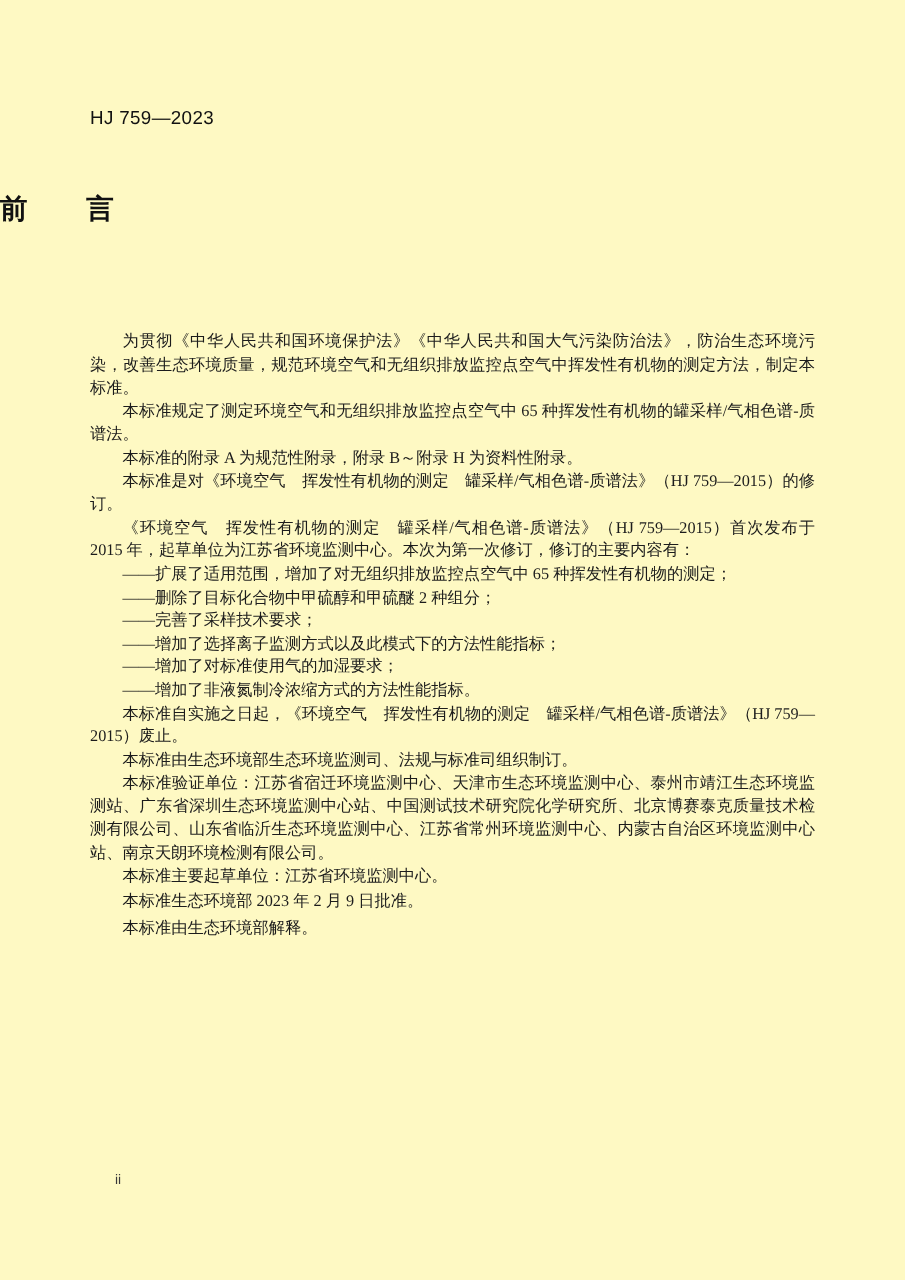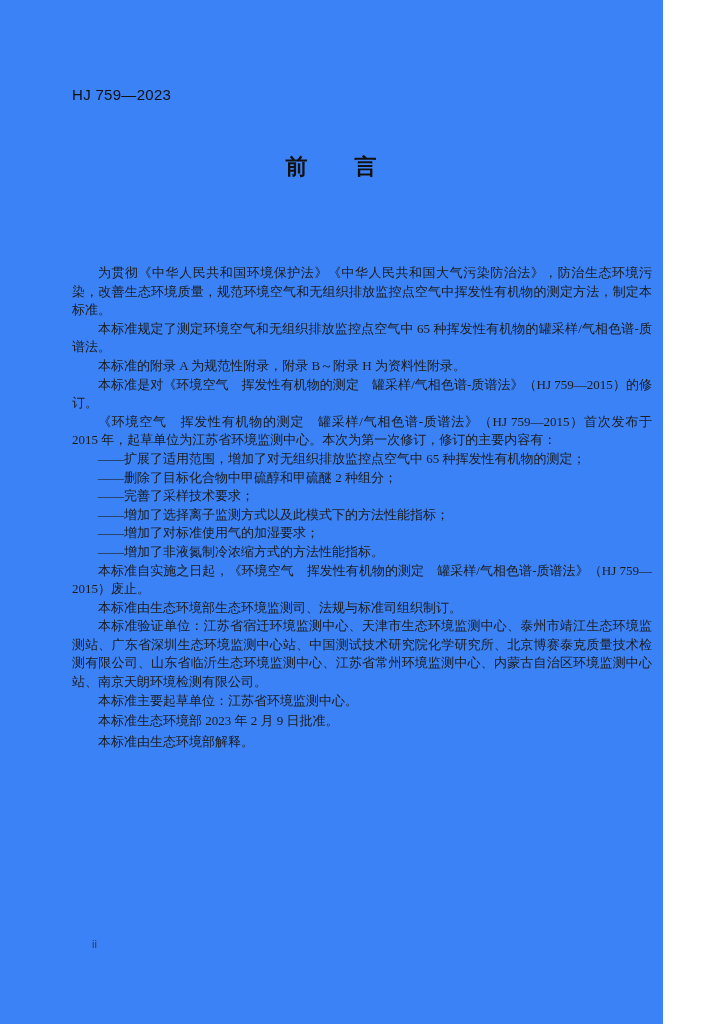--- a/index.html
+++ b/index.html
@@ -2,42 +2,42 @@
 <html><head>
 <meta charset="utf-8">
 <style>
   html, body {
     margin: 0;
     padding: 0;
     background: #ffffff;
   }
   .page {
     position: relative;
-    width: 663px;
+    width: 724px;
     height: 1024px;
-    background: #3b82f6;
+    background: #fef9c3;
     overflow: hidden;
     color: #1c1c1c;
   }
   .std-number {
     position: absolute;
     left: 72px;
     top: 86px;
     font-family: "Liberation Sans", sans-serif;
     font-size: 15px;
     font-weight: 500;
     letter-spacing: 0.3px;
     color: #111111;
   }
   .doc-title {
     position: absolute;
     left: 0;
     top: 152px;
     width: 100%;
-    text-align: center;
+    text-align: left;
     font-family: "Liberation Sans", sans-serif;
     font-size: 22px;
     font-weight: 700;
     letter-spacing: 1px;
     white-space: pre;
     color: #111111;
   }
   .body-text {
     position: absolute;
     left: 72px;

